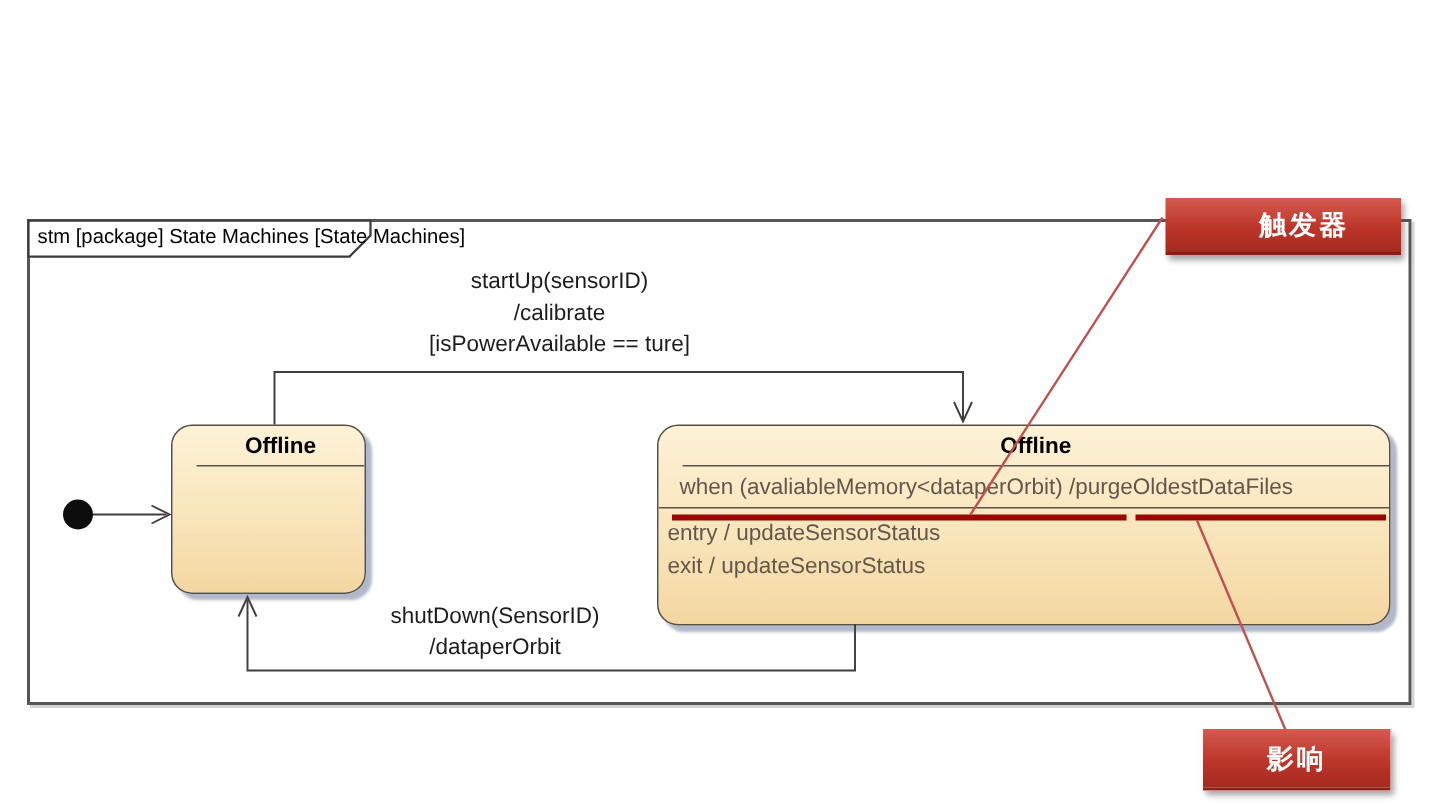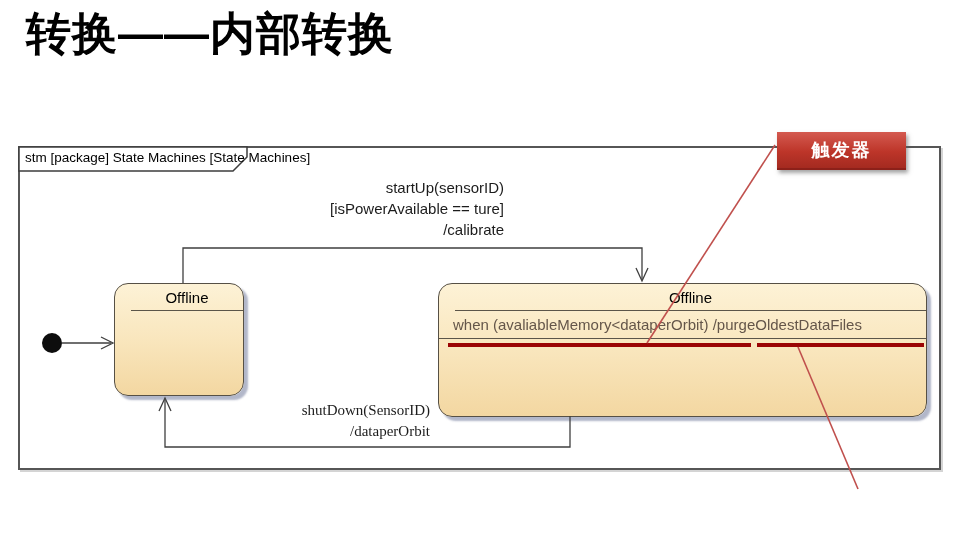--- a/index.html
+++ b/index.html
@@ -16,79 +16,82 @@
   #diagram-frame{
     position:absolute;left:18px;top:146px;width:919px;height:320px;
     border:2px solid #565656;background:transparent;
     box-shadow:2px 2px 0 rgba(160,160,160,.45);
   }
   #frame-label-text{
     position:absolute;left:25px;top:150px;font-size:13.5px;font-weight:normal;color:#000;white-space:nowrap;
   }
   
   .transition-label{
-    position:absolute;text-align:right;font-size:15px;line-height:21px;color:#1c1c1c;white-space:nowrap;
+    position:absolute;text-align:center;font-size:15px;line-height:21px;color:#1c1c1c;white-space:nowrap;
   }
   #startup-label{left:242px;top:177px;width:262px;}
-  #shutdown-label{left:230px;top:400px;width:200px;font-family:Liberation Serif, serif;}
+  #shutdown-label{left:230px;top:400px;width:200px;}
   
   .state{
     position:absolute;border:1.3px solid #565045;border-radius:14px;
     background:linear-gradient(180deg,#fdf2d6 0%,#f9e6bd 50%,#f3d7a1 100%);
     box-shadow:4px 4px 2px rgba(136,145,172,.65);
     overflow:hidden;
   }
   #state-offline{left:114px;top:283px;width:128px;height:111px;}
   #state-online{left:438px;top:283px;width:487px;height:132px;}
   .state-name{
-    height:26px;line-height:27px;text-align:center;font-size:15px;font-weight:normal;color:#000;
+    height:26px;line-height:27px;text-align:center;font-size:15px;font-weight:bold;color:#000;
     border-bottom:1.2px solid #5b5549;
     margin-left:16px;
   }
   .state-body{padding:5px 7px;font-size:15px;line-height:21px;color:#64564a;}
   #online-internal{
     height:27px;line-height:27px;padding-left:14px;font-size:15px;color:#64564a;
     border-bottom:1.2px solid #5b5549;white-space:nowrap;
   }
   #online-behaviors{padding:6px 6px 0 6px;font-size:15px;line-height:21.5px;color:#64564a;}
   
   #overlay{position:absolute;left:0;top:0;width:954px;height:537px;pointer-events:none;}
   
   .callout{
     position:absolute;display:flex;align-items:center;justify-content:center;
     color:#fff;font-weight:bold;font-size:18px;letter-spacing:2px;
     background:linear-gradient(180deg,#d45a50 0%,#bd3529 55%,#a42a20 100%);
     border-bottom:2px solid #8c2019;
     box-shadow:2px 3px 4px rgba(90,90,90,.55);
   }
-  #callout-trigger{left:777px;top:132px;width:129px;height:36px;}
+  #callout-trigger{left:777px;top:132px;width:129px;height:36px;padding-left:28px;}
   #callout-effect{left:802px;top:486px;width:125px;height:39px;}
 </style>
 </head>
 <body>
 
 <div id="slide">
 
-  <div id="slide-title">转换——内部转换</div>
 
   <div id="diagram-frame"></div>
 
   <div class="state" id="state-offline">
     <div class="state-name">Offline</div>
   </div>
 
   <div class="state" id="state-online">
     <div class="state-name">Offline</div>
     <div id="online-internal">when (avaliableMemory&lt;dataperOrbit) /purgeOldestDataFiles</div>
+    <div id="online-behaviors">
+      <div>entry / updateSensorStatus</div>
+      <div>exit / updateSensorStatus</div>
+    </div>
   </div>
 
   <div class="transition-label" id="startup-label">
     <div>startUp(sensorID)</div>
+    <div>/calibrate</div>
     <div>[isPowerAvailable == ture]</div>
-    <div>/calibrate</div>
   </div>
   <div class="transition-label" id="shutdown-label">
     <div>shutDown(SensorID)</div>
     <div>/dataperOrbit</div>
   </div>
 
   <svg id="overlay" viewBox="0 0 954 537" xmlns="http://www.w3.org/2000/svg">
 
     <path d="M19,147 H247 V157 L233,171 H19 Z" fill="#ffffff" stroke="#3c3c3c" stroke-width="1.5"></path>
 
@@ -105,14 +108,15 @@
     <line x1="448" y1="345" x2="751" y2="345" stroke="#9b0504" stroke-width="4"></line>
     <line x1="757" y1="345" x2="924" y2="345" stroke="#9b0504" stroke-width="4"></line>
 
     <line x1="775" y1="145" x2="647" y2="343" stroke="#c0504d" stroke-width="1.6"></line>
     <line x1="798" y1="347" x2="858" y2="489" stroke="#c0504d" stroke-width="1.6"></line>
   </svg>
 
   <div id="frame-label-text">stm [package] State Machines [State Machines]</div>
 
   <div class="callout" id="callout-trigger">触发器</div>
+  <div class="callout" id="callout-effect">影响</div>
 
 </div>
 
 </body></html>

